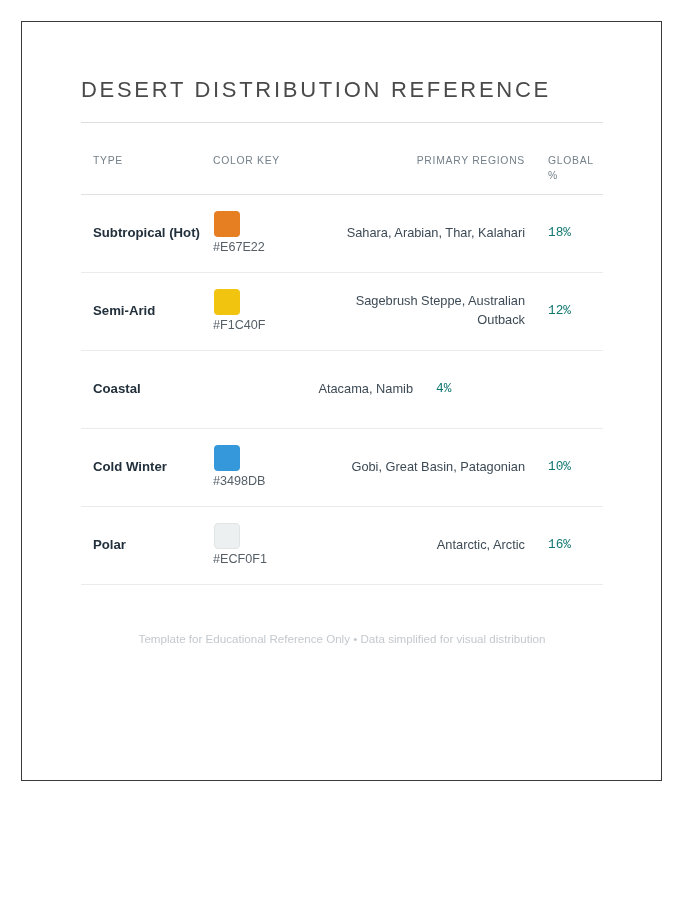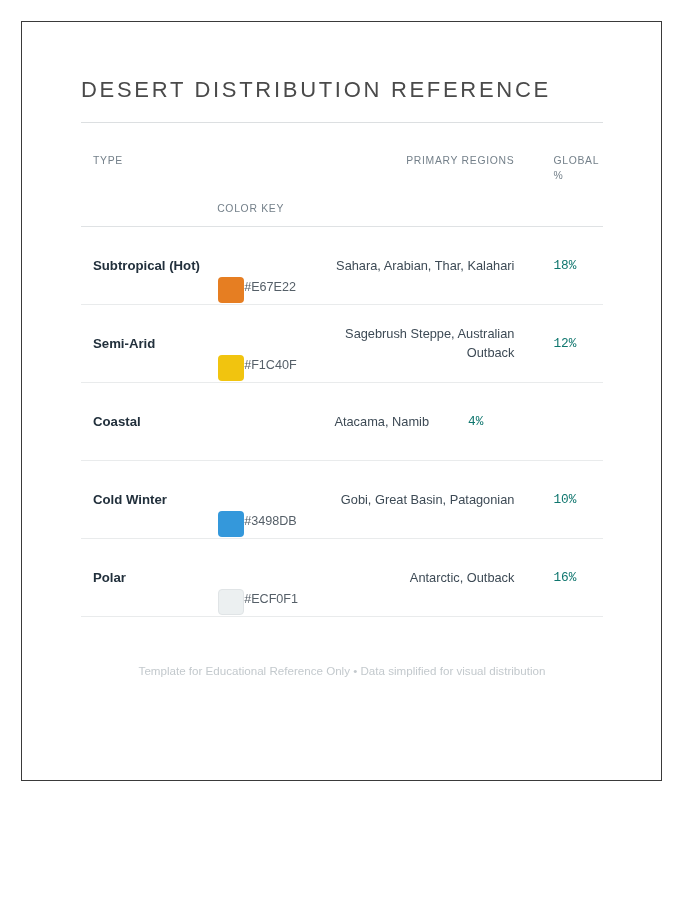--- a/index.html
+++ b/index.html
@@ -47,21 +47,20 @@
 
   .table {
     margin-top: 0;
     width: 522px;
   }
 
   .row {
     display: flex;
     align-items: center;
     width: 522px;
-    gap: 16px;
   }
 
   .head-row {
     align-items: flex-start;
     padding-top: 30px;
     padding-bottom: 10px;
   }
 
   .head-rule {
     height: 1px;
@@ -69,21 +68,21 @@
     width: 522px;
   }
 
   .row-rule {
     height: 1px;
     background: #e9ebec;
     width: 522px;
   }
 
   .col-type    { width: 132px; padding-left: 12px; }
-  .col-color   { width: 112px; margin-top: 48px; }
+  .col-color   { width: 112px; }
   .col-regions { width: 200px; padding-left: 1px; text-align: right; }
   .col-pct     { width: 78px;  padding-left: 23px; }
 
   .head-cell {
     font-size: 10.4px;
     letter-spacing: 0.7px;
     color: #74808a;
     font-weight: 400;
     line-height: 1.45;
   }
@@ -92,21 +91,21 @@
 
   .type-cell {
     font-size: 13.2px;
     font-weight: bold;
     color: #22303c;
     line-height: 1.42;
   }
 
   .swatch-cell {
     display: flex;
-    flex-direction: row;
+    flex-direction: column;
     align-items: flex-start;
     padding-left: 0px;
   }
 
   .swatch {
     width: 26px;
     height: 26px;
     border-radius: 4px;
     margin-left: 1px;
   }
@@ -204,21 +203,21 @@
         <div class="col-pct pct-cell">10%</div>
       </div>
       <div class="row-rule"></div>
 
       <div class="row data-row">
         <div class="col-type type-cell">Polar</div>
         <div class="col-color swatch-cell">
           <div class="swatch pale" style="background-color: rgb(236, 240, 241);"></div>
           <div class="hex-label">#ECF0F1</div>
         </div>
-        <div class="col-regions regions-cell">Antarctic, Outback</div>
+        <div class="col-regions regions-cell">Antarctic, Arctic</div>
         <div class="col-pct pct-cell">16%</div>
       </div>
       <div class="row-rule"></div>
 
     </div>
 
     <div class="footer-note">Template for Educational Reference Only • Data simplified for visual distribution</div>
 
   </div>
 </div>

